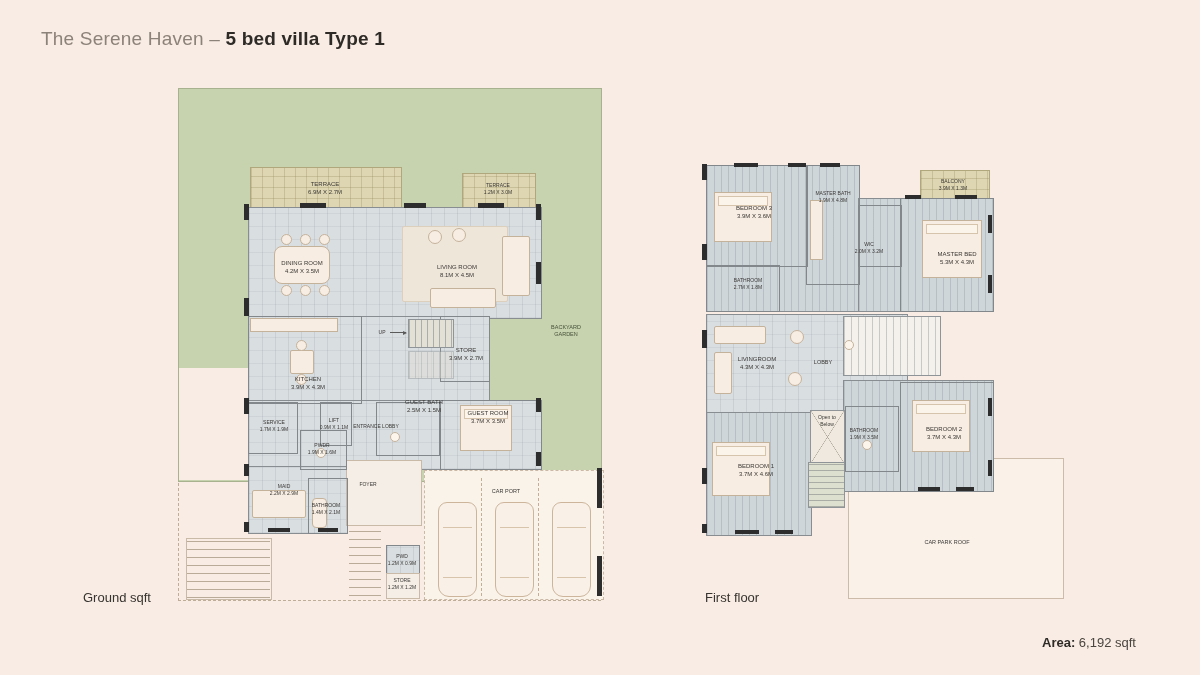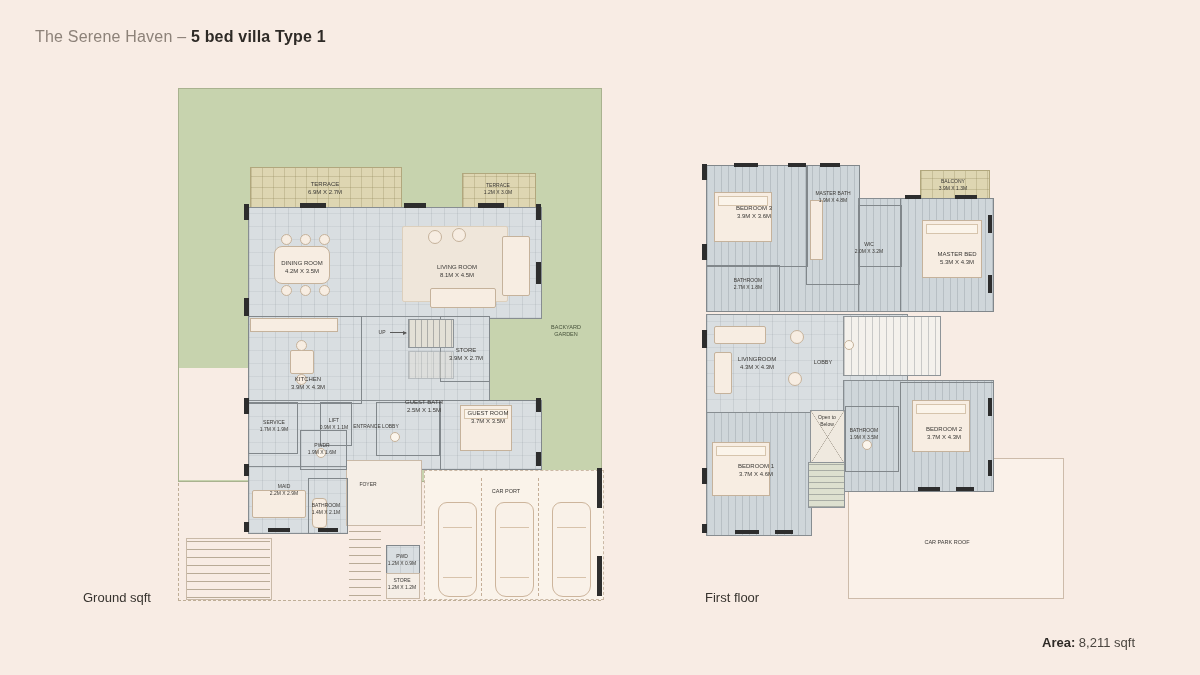--- a/index.html
+++ b/index.html
@@ -1,20 +1,20 @@
 <!DOCTYPE html>
 <html><head>
 <meta charset="utf-8">
 <style>
   html,body{margin:0;padding:0}
   body{width:1200px;height:675px;position:relative;overflow:hidden;
        background:#f8ece4;font-family:"Liberation Sans",sans-serif;color:#3d3b38}
   .abs{position:absolute}
   
-  .title{left:35px;top:28px;font-size:16px;letter-spacing:.2px}
+  .title{left:41px;top:28px;font-size:19px;letter-spacing:.2px}
   .title .muted{color:#8d8279}
   .title b{color:#2e2a26;font-weight:700}
   .caption{font-size:13px;color:#37332e}
   .area{font-size:13px;color:#4a453f}
   .area b{color:#2e2a26;font-weight:700}
   
   .plot{border:1px dashed #bfae97}
   .garden{background:#c7d3ae;border:1px solid #a9b28f}
   .creampatch{background:#f8ece4}
   .terrace{background:#ded6b2;border:1px solid #b1a77d;
@@ -321,14 +321,14 @@
   <div>BEDROOM 1</div>
     <div>3.7M X 4.6M</div>
 </div>
 <div class="abs rlabel" style="left:947px;top:543px;font-size:5.5px">
   <div>CAR PARK ROOF</div>
 </div>
 
 <div class="abs caption" style="left:83px;top:590px">Ground sqft</div>
 <div class="abs caption" style="left:705px;top:590px">First floor</div>
 <div class="abs area" style="left:1042px;top:635px">
-  <b>Area:</b><span> 8,211 sqft</span>
+  <b>Area:</b><span> 6,192 sqft</span>
 </div>
 
 </body></html>

